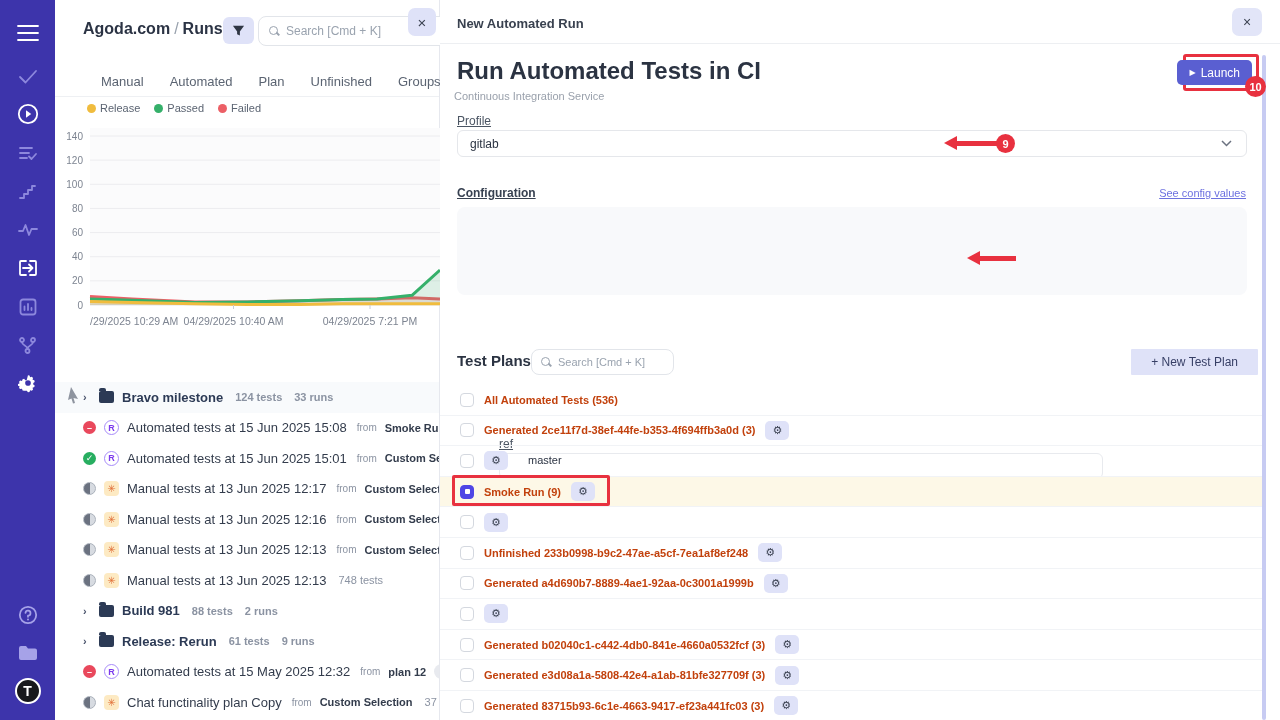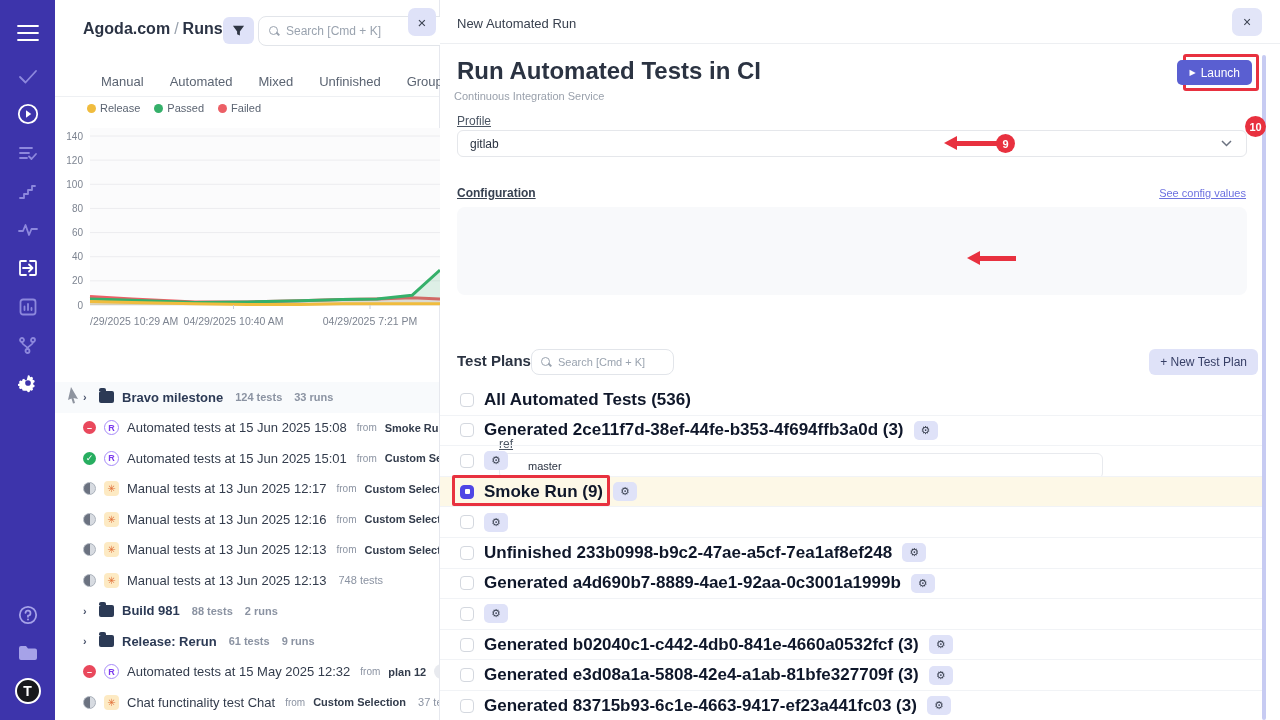--- a/index.html
+++ b/index.html
@@ -49,21 +49,21 @@
   .kind-ic { width:15px; height:15px; flex:none; display:flex; align-items:center; justify-content:center; border-radius:4px; font-size:11px; font-weight:700; }
   .kind-auto { color:#7c3aed; border:1.5px solid #a78bfa; border-radius:50%; font-size:9px; }
   .kind-manual { background:#fdeac3; color:#e0703a; font-size:10px; }
   .folder-ic { width:15px; height:12px; background:#2c3a55; border-radius:2px; position:relative; flex:none; }
   .folder-ic::before { content:""; position:absolute; top:-3px; left:0; width:7px; height:3px; background:#2c3a55; border-radius:2px 2px 0 0; }
   #cursor-pin { position:absolute; left:11px; top:386px; z-index:4; }
 
   
   #right-panel { position:absolute; left:440px; top:0; width:840px; height:720px; background:#fff; }
   #rp-header { position:absolute; left:0; top:0; width:100%; height:44px; border-bottom:1px solid #edeff2; }
-  #rp-title { position:absolute; left:17px; top:16px; font-size:13px; color:#39414f; }
+  #rp-title { position:absolute; left:17px; top:16px; font-size:13px; color:#39414f;font-weight:bold; }
   #rp-close { position:absolute; right:18px; top:8px; width:30px; height:28px; background:#e2e5f8; border-radius:7px; display:flex; align-items:center; justify-content:center; font-size:14px; color:#3c4352; cursor:pointer; }
 
   #rp-heading { position:absolute; left:17px; top:57px; font-size:24px; font-weight:700; color:#2b3342; }
   #rp-subtitle { position:absolute; left:14px; top:90px; font-size:11px; color:#9aa1ac; }
 
   #launch-annot { position:absolute; right:21px; top:54px; width:76px; height:37px; border:3px solid #e8313f; border-radius:3px; z-index:6; }
   #launch-btn { position:absolute; right:28px; top:60px; height:25px; padding:0 12px; background:#5a5fd1; color:#fff; font-size:12px; border:none; border-radius:5px; display:flex; align-items:center; gap:5px; cursor:pointer; z-index:7; }
   #launch-badge { position:absolute; right:14px; top:76px; width:21px; height:21px; background:#e8313f; border-radius:50%; color:#fff; font-size:11px; font-weight:700; display:flex; align-items:center; justify-content:center; z-index:8; }
 
   .field-label { font-size:12px; color:#4b5563;text-decoration:underline; }
@@ -72,33 +72,33 @@
   #profile-chevron { position:absolute; right:14px; color:#6b7280; }
 
   .red-arrow { position:absolute; height:5px; background:#e8313f; z-index:6; }
   .red-arrow::before { content:""; position:absolute; left:-12px; top:-5px; border:7.5px solid transparent; border-right:13px solid #e8313f; border-left:none; }
   .step-badge { position:absolute; width:19px; height:19px; background:#e8313f; border-radius:50%; color:#fff; font-size:11px; font-weight:700; display:flex; align-items:center; justify-content:center; z-index:6; }
 
   #config-label { position:absolute; left:17px; top:186px; font-weight:600; color:#374151; }
   #config-link { position:absolute; right:34px; top:187px; font-size:11px; color:#6d71e0; text-decoration:underline; cursor:pointer; }
   #config-box { position:absolute; left:17px; top:207px; width:790px; height:88px; background:#f8f9fb; border-radius:8px; }
   #ref-label { position:absolute; left:42px; top:230px;text-align:center; }
-  #ref-input { position:absolute; left:42px; top:246px; width:604px; height:26px; background:#fff; border:1px solid #e8eaee; border-radius:6px; display:flex; align-items:center; padding:0 28px; font-size:11px; color:#2b3342; }
+  #ref-input { position:absolute; left:42px; top:246px; width:604px; height:26px; background:#fff; border:1px solid #e8eaee; border-radius:6px; display:flex; padding:0 28px; font-size:11px; color:#2b3342; }
 
   #plans-title { position:absolute; left:17px; top:352px; font-size:15px; font-weight:700; color:#2b3342; }
   #plans-search { position:absolute; left:91px; top:349px; width:143px; height:26px; padding:0 9px; font-size:11px; }
-  #new-plan-btn { position:absolute; right:22px; top:349px; height:26px; padding:0 11px; background:#dfe2f8; border:none; border-radius:6px; font-size:12px; color:#373f66; display:flex; align-items:center; cursor:pointer; }
+  #new-plan-btn { position:absolute; right:22px; top:349px; height:26px; padding:0 20px; background:#dfe2f8; border:none; border-radius:1px; font-size:12px; color:#373f66; display:flex; align-items:center; cursor:pointer; }
 
   #plans-list { position:absolute; left:0; top:385px; width:822px; }
   .plan-row { position:relative; height:30.6px; display:flex; align-items:center; padding-left:20px; gap:10px; border-bottom:1px solid #f1f3f6; cursor:pointer; }
   .plan-row.hl { background:#fdf8e7; }
   .plan-check { width:14px; height:14px; border:1px solid #d4d8df; border-radius:4px; background:#fff; flex:none; }
   .plan-check.on { background:#4f46e5; border-color:#4f46e5; position:relative; }
   .plan-check.on::after { content:""; position:absolute; left:3.5px; top:3.5px; width:5px; height:5px; background:#fff; border-radius:1px; }
-  .plan-name { font-size:17px; font-weight:700; color:#0f172a; }
+  .plan-name { font-size:11px; font-weight:700; color:#c2410c; }
   .gear-badge { width:24px; height:19px; background:#dfe2f8; border-radius:5px; display:flex; align-items:center; justify-content:center; font-size:11px; color:#3b4252; cursor:pointer; }
   #smoke-annot { position:absolute; left:12px; top:90px; width:158px; height:31px; border:3px solid #e8313f; border-radius:2px; z-index:6; pointer-events:none; }
 
   #rp-scrollbar { position:absolute; right:14px; top:55px; width:4px; height:665px; background:#c7cbf2; border-radius:2px; cursor:grab; }
 
   .mag { width:11px; height:11px; position:relative; flex:none; }
   .mag::before { content:""; position:absolute; left:0; top:0; width:7px; height:7px; border:1.5px solid #9aa3af; border-radius:50%; }
   .mag::after { content:""; position:absolute; left:7px; top:7px; width:4px; height:1.5px; background:#9aa3af; transform:rotate(45deg); }
 </style>
 </head>
@@ -200,21 +200,21 @@
   </div>
 
   <div id="lp-tabs">
     <svg width="16" height="16" viewBox="0 0 16 16">
         <rect x="3.5" y="1.5" width="11" height="11" rx="1.5" fill="none" stroke="#3c4352" stroke-width="1.4"></rect>
         <path d="M1.5 4v9.5a1 1 0 0 0 1 1H12" fill="none" stroke="#3c4352" stroke-width="1.4"></path>
         <path d="M6.5 7l2 2 3-3.5" fill="none" stroke="#3c4352" stroke-width="1.4"></path>
       </svg>
   <span class="tab">Manual</span>
       <span class="tab">Automated</span>
-      <span class="tab">Mixed</span>
+      <span class="tab">Plan</span>
       <span class="tab">Unfinished</span>
       <span class="tab">Groups</span>
     </div>
   <div id="tabs-divider"></div>
 
   <div id="legend">
       <div class="legend-item">
         <span class="legend-dot" style="background:#f0bc3e"></span>
         <span>Release</span>
       </div>
@@ -328,21 +328,21 @@
         <span class="status-dot st-stopped">–</span>
         <span class="kind-ic kind-auto">R</span>
         <span class="run-title">Automated tests at 15 May 2025 12:32</span>
         <span class="from-label">from</span>
         <span class="from-value">plan 12</span>
         <span class="badge-test"> test</span>
       </div>
       <div class="run-row">
         <span class="status-dot st-partial"></span>
         <span class="kind-ic kind-manual">✳</span>
-        <span class="run-title">Chat functinality test Chat</span>
+        <span class="run-title">Chat functinality plan Copy</span>
         <span class="from-label">from</span>
         <span class="from-value">Custom Selection</span>
         <span class="count-txt">37 tests</span>
       </div>
     </div>
 </section>
 
 <section id="right-panel">
   <div id="rp-header">
     <span id="rp-title">New Automated Run</span>
@@ -352,21 +352,21 @@
   </div>
 
   <h1 id="rp-heading">Run Automated Tests in CI</h1>
   <div id="rp-subtitle">Continuous Integration Service</div>
 
   <div id="launch-annot"></div>
   <button id="launch-btn">
     <span style="font-size:8px">▶</span>
     <span>Launch</span>
   </button>
-  <div id="launch-badge" class="step-badge" style="position:absolute;margin-top:40px;">10</div>
+  <div id="launch-badge" class="step-badge" style="position:absolute;">10</div>
 
   <div id="profile-label" class="field-label">Profile</div>
   <div id="profile-select">
     <span>gitlab</span>
     <svg id="profile-chevron" width="11" height="7" viewBox="0 0 11 7">
         <path d="M1 1l4.5 4.5L10 1" fill="none" stroke="#6b7280" stroke-width="1.5"></path>
       </svg>
   </div>
   <div class="red-arrow" style="left:516px; top:141px; width:53px;"></div>
   <div class="step-badge" style="left:556px; top:134px;">9</div>

